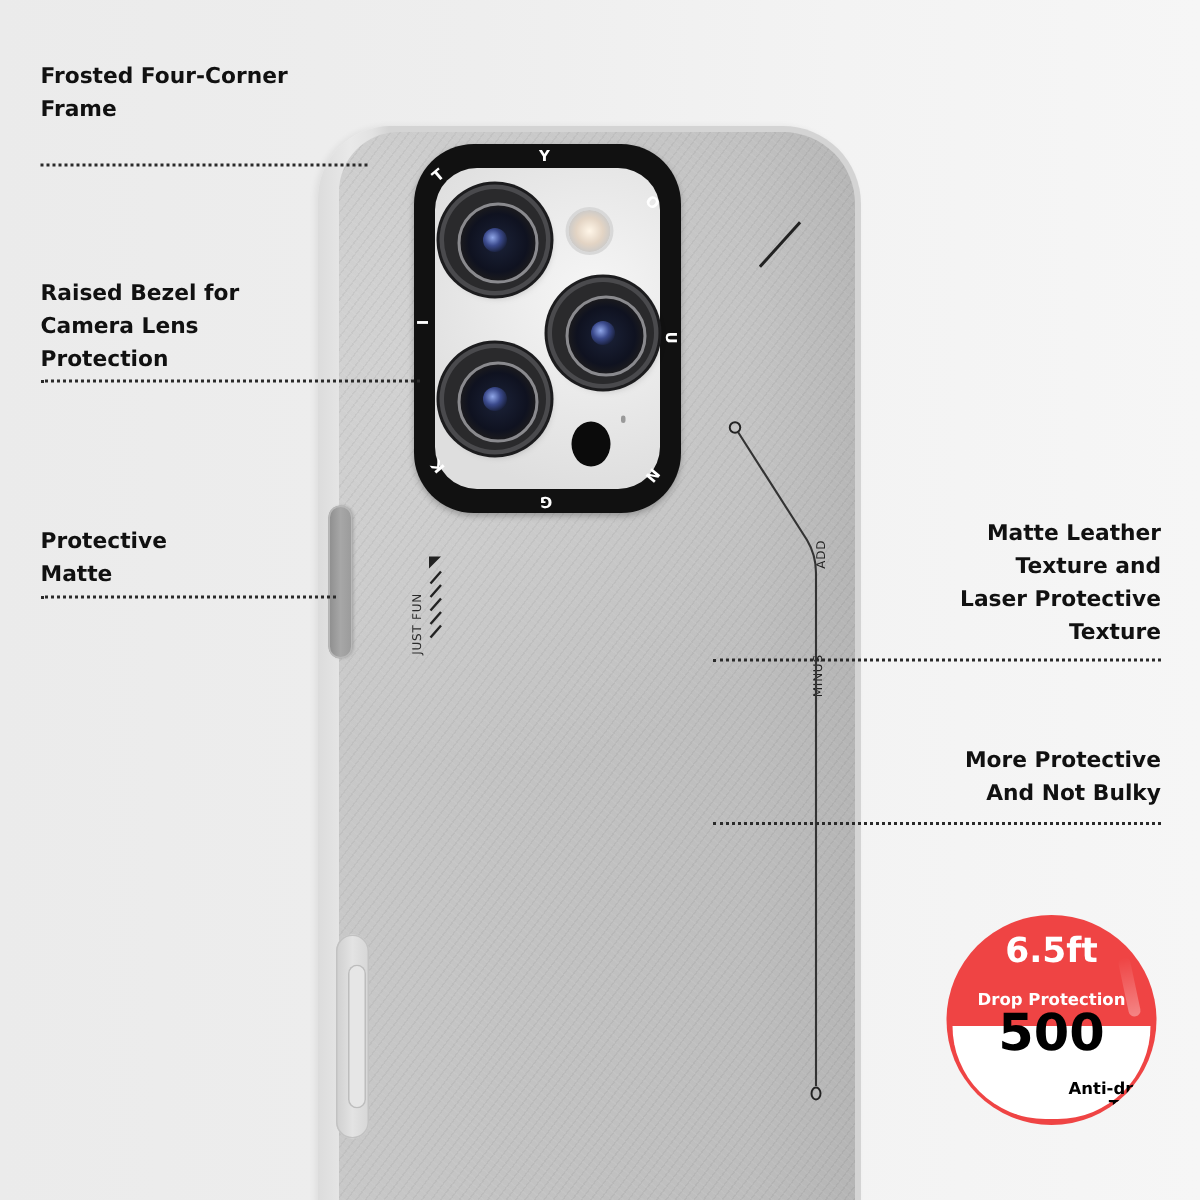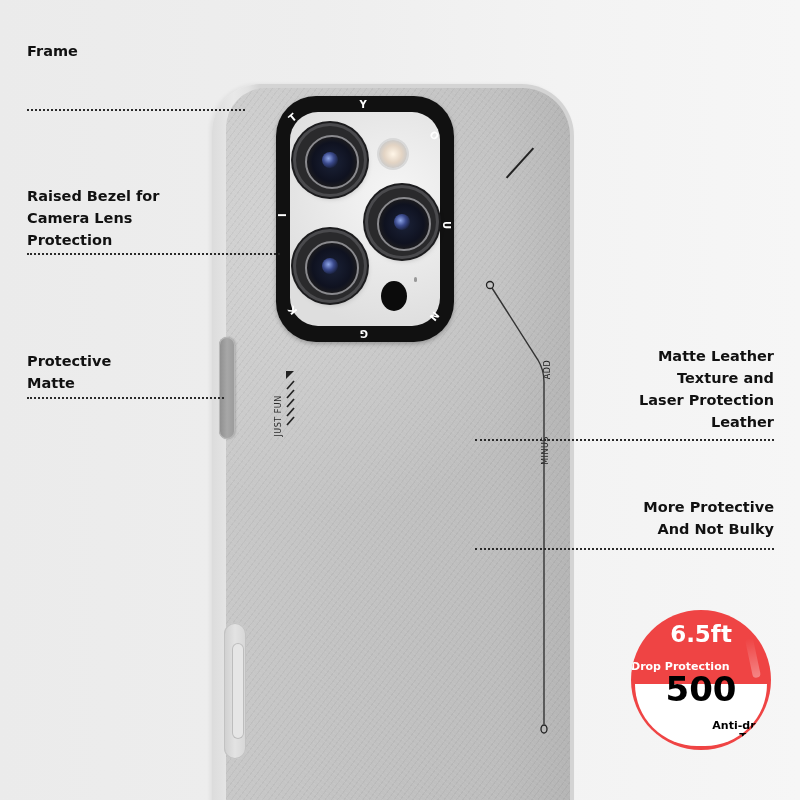--- a/index.html
+++ b/index.html
@@ -129,21 +129,21 @@
   }
   .badge-bottom {
     position: absolute; left: 4px; top: 74px; width: 132px; height: 132px;
     border-radius: 0 0 66px 66px; background: #fff; height: 62px;
   }
   .badge-top-num {
     position: absolute; left: 0; top: 10px; width: 100%; text-align: center;
     color: #fff; font-weight: bold; font-size: 23px; line-height: 28px;
   }
   .badge-top-sub {
-    position: absolute; left: 0; top: 50px; width: 100%; text-align: left;
+    position: absolute; left: 0; top: 50px; width: 100%; text-align: center;
     color: #fff; font-weight: bold; font-size: 11px; line-height: 14px;
   }
   .badge-bottom-num {
     position: absolute; left: 0; top: 60px; width: 100%; text-align: center;
     color: #000; font-weight: bold; font-size: 34px; line-height: 38px;
   }
   .badge-bottom-sub {
     position: absolute; left: 0; top: 110px; width: 100%; text-align: right;
     color: #000; font-weight: bold; font-size: 11px; line-height: 12px;
   }
@@ -197,42 +197,43 @@
   <div class="add-label">ADD</div>
   <div class="minus-label">MINUS</div>
 
   <svg class="engrave-svg" viewBox="0 0 800 800">
     <circle cx="490" cy="285" r="3.5" fill="none" stroke="#222" stroke-width="1.3"></circle>
     <path d="M492 288 L538 360 Q544 370 544 382 L544 724" fill="none" stroke="#333" stroke-width="1.4"></path>
     <ellipse cx="544" cy="729" rx="3" ry="4" fill="none" stroke="#222" stroke-width="1.3"></ellipse>
   </svg>
 
   <div class="callout callout-left" style="top:40px;">
+    <div>Frosted Four-Corner</div>
     <div>Frame</div>
   </div>
   <div class="dots" style="left:27px; top:109px; width:218px;"></div>
 
   <div class="callout callout-left" style="top:185px;">
     <div>Raised Bezel for</div>
     <div>Camera Lens</div>
     <div>Protection</div>
   </div>
   <div class="dots" style="left:27px; top:253px; width:253px;"></div>
 
   <div class="callout callout-left" style="top:350px;">
     <div>Protective</div>
     <div>Matte</div>
   </div>
   <div class="dots" style="left:27px; top:397px; width:197px;"></div>
 
   <div class="callout callout-right" style="top:345px;">
     <div>Matte Leather</div>
     <div>Texture and</div>
-    <div>Laser Protection</div>
-    <div>Leather</div>
+    <div>Laser Protective</div>
+    <div>Texture</div>
   </div>
   <div class="dots" style="left:475px; top:439px; width:299px;"></div>
 
   <div class="callout callout-right" style="top:496px;">
     <div>More Protective</div>
     <div>And Not Bulky</div>
   </div>
   <div class="dots" style="left:475px; top:548px; width:299px;"></div>
 
   <div class="badge">

